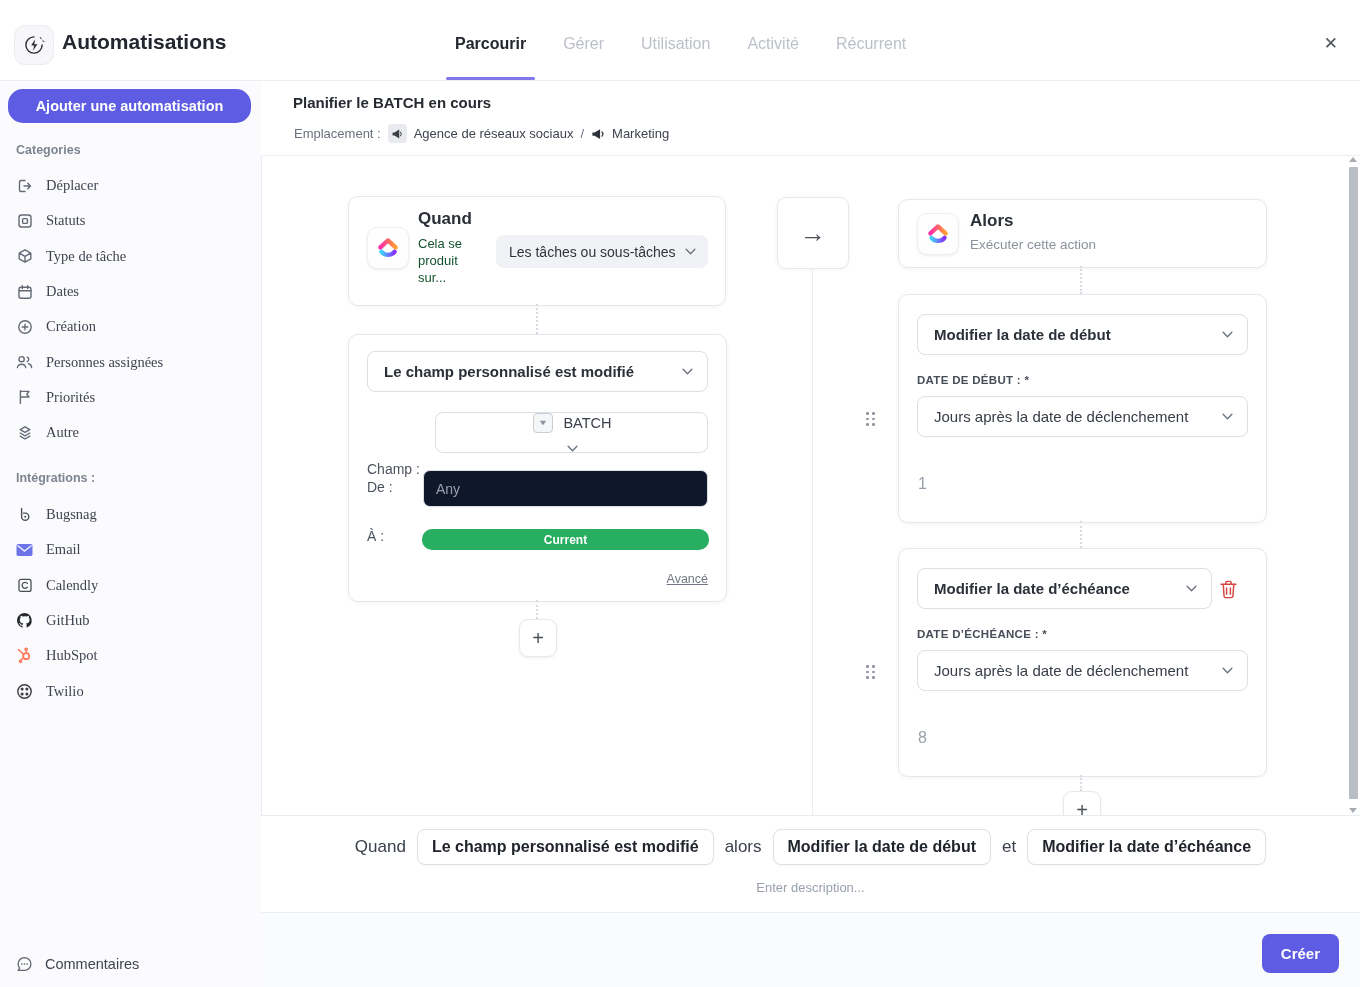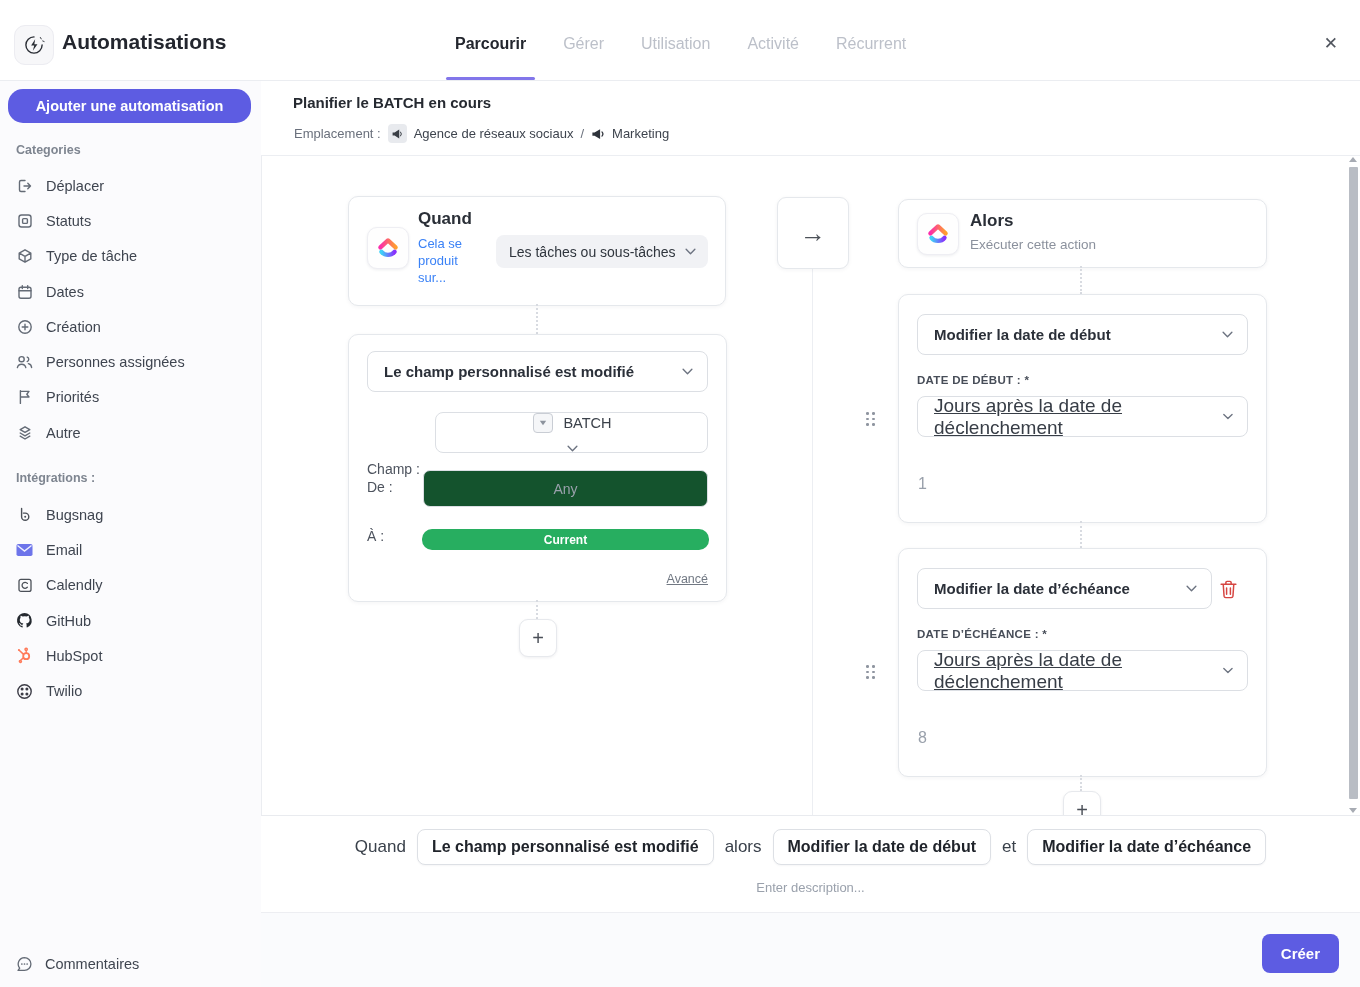--- a/index.html
+++ b/index.html
@@ -12,21 +12,21 @@
   .tabs{position:absolute;left:455px;top:0;height:72px;display:flex;gap:37px;align-items:center;}
   .tab{position:relative;height:72px;display:flex;align-items:center;font-size:16px;color:#bcc0c9;cursor:pointer;}
   .tab.active{color:#23262e;font-weight:600;}
   .tab.active::after{content:"";position:absolute;left:-9px;right:-9px;bottom:0;height:3px;border-radius:2px;background:#8276ea;}
   .close-x{position:absolute;right:22px;top:25px;font-size:17px;color:#51565f;cursor:pointer;}
   
   .sb{position:absolute;left:0;top:72px;width:261px;height:915px;background:#fbfbfd;border-right:1px solid #ebedf1;}
   .sb-add{position:absolute;left:8px;top:17px;width:243px;height:34px;border:none;border-radius:15px;background:#5d5ce2;color:#fff;font-size:14.5px;font-weight:700;font-family:inherit;cursor:pointer;}
   .sb-sec{margin:0;padding:0 0 0 16px;font-size:12.5px;font-weight:600;color:#7e8590;}
   .sb-sec.cat{position:absolute;top:71px;left:0;right:0;}
-  .sb-list{position:absolute;left:0;right:4px;}
+  .sb-list{position:absolute;left:0;right:4px;font-family:Liberation Serif, serif;}
   .sb-list.cats{top:96px;}
   .sb-list.ints{top:425px;}
   .sb-sec.int{position:absolute;top:399px;left:0;right:0;}
   .srow{height:35.3px;display:flex;align-items:center;padding-left:16px;gap:13px;cursor:pointer;}
   .sic{width:17px;height:17px;display:flex;align-items:center;justify-content:center;flex:none;}
   .sic svg{display:block;}
   .slb{font-size:14.5px;color:#3f4550;}
   .sb-comments{position:absolute;left:16px;bottom:15px;display:flex;align-items:center;gap:12px;cursor:pointer;}
   
   .ph{position:absolute;left:261px;top:72px;width:1099px;height:83px;background:#fff;}
@@ -35,29 +35,29 @@
   .loc-chip{width:19px;height:19px;border-radius:4px;background:#e8eaee;display:flex;align-items:center;justify-content:center;}
   .loc-txt{color:#3e444e;}
   .loc-sep{color:#6a707c;}
   
   .canvas-top{position:absolute;left:261px;top:155px;width:1099px;height:0;border-top:1px solid #eceef2;}
   .vline{position:absolute;left:812px;top:267px;height:548px;width:0;border-left:1px solid #eceef2;}
   .card{position:absolute;background:#fff;border:1px solid #e5e8ec;border-radius:10px;box-shadow:0 1px 4px rgba(30,35,60,.05);}
   .conn{position:absolute;width:0;border-left:2px dotted #d8dbe1;}
   .cu-badge{position:absolute;width:40px;height:40px;border-radius:10px;background:#fefefe;border:1px solid #eeeef3;box-shadow:0 1px 3px rgba(30,35,60,.08);display:flex;align-items:center;justify-content:center;}
   .wcard-title{position:absolute;left:69px;top:12px;font-size:17px;font-weight:600;color:#2a2f37;}
-  .wcard-sub{position:absolute;left:69px;top:38px;width:60px;font-size:13px;line-height:17px;color:#3b82f6;}
+  .wcard-sub{position:absolute;left:69px;top:38px;width:60px;font-size:13px;line-height:17px;color:#14532d;}
   .pill-dd{position:absolute;left:147px;top:38px;width:212px;height:33px;background:#f1f2f5;border-radius:8px;display:flex;align-items:center;justify-content:space-between;padding:0 12px 0 13px;box-sizing:border-box;cursor:pointer;}
   .pill-dd span{font-size:14px;color:#2f353d;}
   .dd{border:1px solid #dcdfe4;border-radius:8px;background:#fff;display:flex;align-items:center;justify-content:space-between;padding:0 14px 0 16px;box-sizing:border-box;cursor:pointer;}
   .dd.big{font-size:15px;font-weight:600;color:#2b3039;}
-  .dd.reg{font-size:19px;font-weight:400;color:#373d46;text-decoration:underline;}
+  .dd.reg{font-size:15px;font-weight:400;color:#373d46;}
   .chev path{stroke:#6c7380;stroke-width:1.6;fill:none;stroke-linecap:round;stroke-linejoin:round;}
   .flab{font-size:14px;color:#4d535e;}
-  .inp{border:1px solid #dcdfe4;border-radius:7px;background:#14532d;font-family:inherit;font-size:14px;color:#9aa1ac;padding:0 12px;box-sizing:border-box;text-align:center;}
+  .inp{border:1px solid #dcdfe4;border-radius:7px;background:#0f172a;font-family:inherit;font-size:14px;color:#9aa1ac;padding:0 12px;box-sizing:border-box;}
   .green-pill{background:#27ae60;color:#fff;font-size:12px;font-weight:700;border-radius:10px;display:flex;align-items:center;justify-content:center;}
   .adv{font-size:12.5px;color:#717883;text-decoration:underline;cursor:pointer;}
   .plusbtn{position:absolute;width:36px;height:36px;border-radius:9px;background:#fff;border:1px solid #e7e9ed;box-shadow:0 1px 3px rgba(30,35,60,.07);display:flex;align-items:center;justify-content:center;font-size:20px;font-weight:300;color:#4a4f57;cursor:pointer;}
   .arrow-card{position:absolute;left:777px;top:197px;width:70px;height:70px;background:#fff;border:1px solid #e5e8ec;border-radius:9px;box-shadow:0 1px 4px rgba(30,35,60,.05);display:flex;align-items:center;justify-content:center;font-size:26px;color:#4c5158;}
   .sec-lab{position:absolute;font-size:11.5px;font-weight:600;letter-spacing:.3px;color:#474d58;}
   .num-val{position:absolute;font-size:16px;color:#99a0ab;}
   .drag{position:absolute;width:11px;height:22px;display:flex;flex-wrap:wrap;gap:3px;align-content:center;justify-content:center;cursor:grab;}
   .drag i{width:2.6px;height:2.6px;border-radius:50%;background:#8f95a0;}
   .trash{position:absolute;left:1217px;width:20px;height:20px;cursor:pointer;display:flex;align-items:center;justify-content:center;}
   

